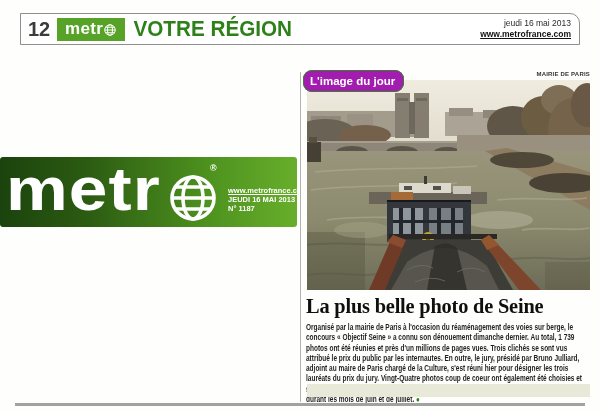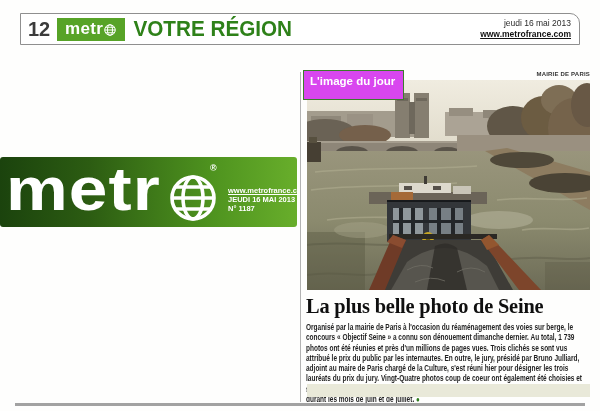--- a/index.html
+++ b/index.html
@@ -52,22 +52,22 @@
   .banner-info .u{text-decoration:underline;}
   
   .vsep{position:absolute;left:300px;top:72px;width:1px;height:330px;background:#b3b3b3;}
   .credit{
     position:absolute;left:307px;top:71px;width:283px;text-align:right;
     font-size:6px;font-weight:bold;color:#333;letter-spacing:.2px;
   }
   .photo{position:absolute;left:307px;top:80px;width:283px;height:210px;}
   .kicker{
     position:absolute;left:303px;top:70px;height:22px;line-height:22px;
-    background:#d946ef;color:#fff;font-weight:bold;font-size:11.5px;
-    padding:0 9px 8px 7px;box-shadow:0 0 0 1px #3c7d2c inset;
+    background:#a21caf;color:#fff;font-weight:bold;font-size:11.5px;
+    padding:0 9px 0 7px;box-shadow:0 0 0 1px #3c7d2c inset;border-radius:9px;
   }
   .headline{
     position:absolute;left:306px;top:294px;width:288px;
     font-family:"Liberation Serif",serif;font-weight:bold;font-size:21px;
     color:#0f0f0f;letter-spacing:-.2px;white-space:nowrap;
     transform:scaleX(.97);transform-origin:left top;
   }
   .body-text{
     position:absolute;left:306px;top:322px;width:366px;
     font-size:8.4px;line-height:10.3px;font-weight:bold;color:#1f1f1f;

